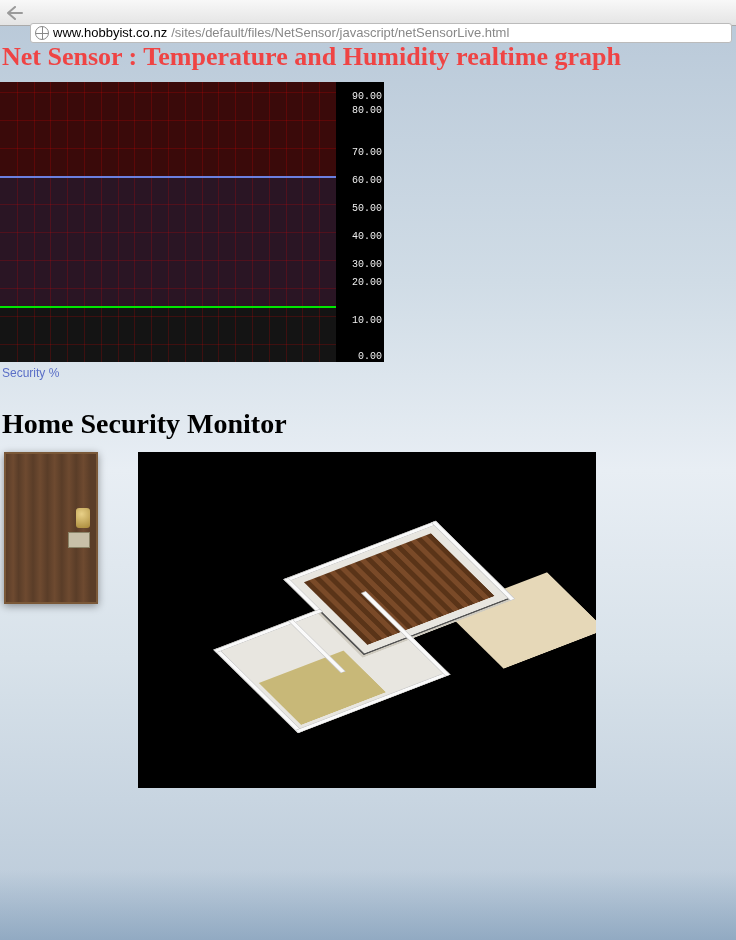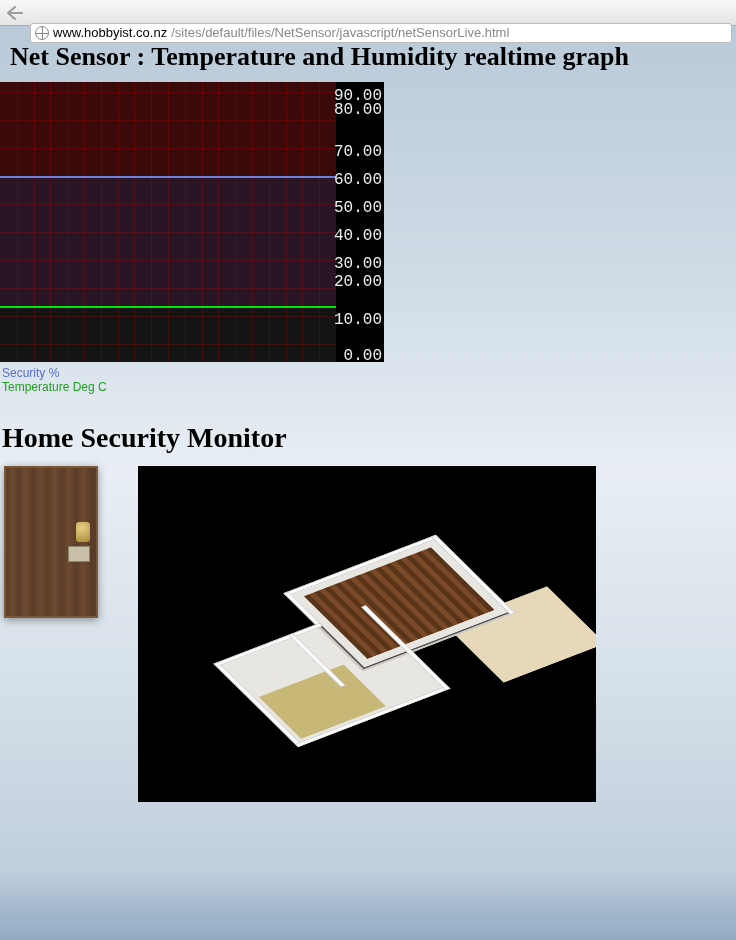--- a/index.html
+++ b/index.html
@@ -43,23 +43,23 @@
   .url-dom { color:#000; }
   .url-path { color:#888; }
 
   .page {
     padding: 0;
   }
 
   h2.main-title {
     font-size: 26px;
     font-weight: bold;
-    margin: 16px 0 10px 8px;
+    margin: 16px 0 10px 0;
     padding-left: 2px;
-    color: #000000;
+    color: #ef4444;
   }
 
   
   .chart {
     width: 384px;
     height: 280px;
     background: #000;
     position: relative;
     margin-left: 0;
   }
@@ -85,21 +85,21 @@
   .grid-h { left:0; right:0; height:1px; }
   .humidity-line {
     position:absolute; left:0; right:0; top:94px; height:2px; background:#6a7fe0;
   }
   .temp-line {
     position:absolute; left:0; right:0; top:224px; height:2px; background:#00e800;
   }
   .ylabels {
     position:absolute; left:336px; top:0; width:48px; height:280px;
     font-family: 'Courier New', monospace;
-    font-size: 16px; color:#eee;
+    font-size: 10px; color:#eee;
   }
   .ylabels div { position:absolute; right:2px; transform: translateY(-50%); }
 
   .legend { margin-top: 4px; font-family: Verdana, Arial, sans-serif; font-size: 12px; padding-left:2px; }
   .leg-hum  { color:#5b6fc7; }
   .leg-temp { color:#1fa01f; }
 
   h2.sec-title {
     font-size: 28px; font-weight: bold; margin: 28px 0 12px 0; padding-left:2px; color:#000;
   }
@@ -238,21 +238,20 @@
       <div style="top:154px">40.00</div>
       <div style="top:182px">30.00</div>
       <div style="top:200px">20.00</div>
       <div style="top:238px">10.00</div>
       <div style="top:274px">0.00</div>
     </div>
   </div>
 
   <div class="legend">
     <div class="leg-hum">Security %</div>
-    <div class="leg-temp">Temperature Deg C</div>
   </div>
 
   <h2 class="sec-title">Home Security Monitor</h2>
 
   <div class="sec-row">
     <div class="door">
       <div class="door-lock"></div>
       <div class="doorknob-plate"></div>
     </div>
 

